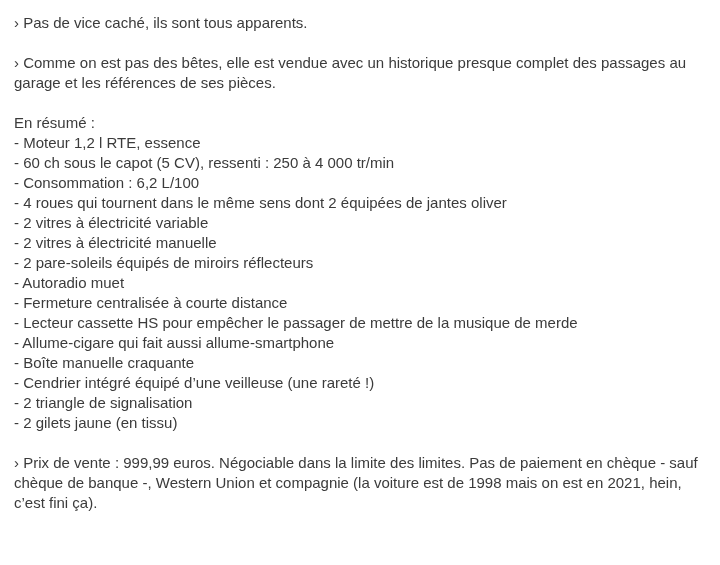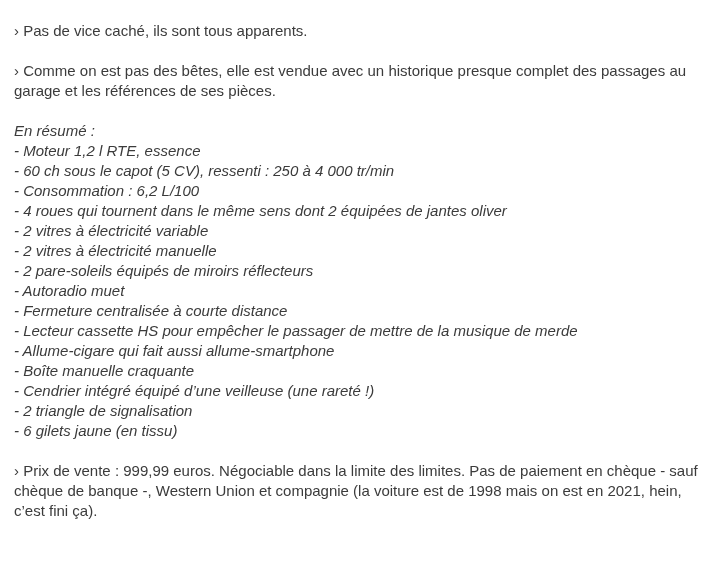--- a/index.html
+++ b/index.html
@@ -16,27 +16,26 @@
     box-sizing: border-box;
     width: 720px;
     padding: 8px 14px 0 14px;
     font-family: "Liberation Sans", "DejaVu Sans", sans-serif;
     font-size: 15px;
     line-height: 20px;
     color: #3b3b3b;
     -webkit-font-smoothing: antialiased;
   }
   .para {
-    margin: 13px 0 20px 0;
+    margin: 5px 0 20px 0;
     max-width: 692px;
   }
   .summary-block {
     margin: 0 0 20px 0;
     max-width: 692px;
-    font-style: italic;
   }
   .summary-heading,
   .list-line {
     margin: 0;
     max-width: 692px;
   }
 </style>
 </head>
 <body>
 
@@ -56,19 +55,19 @@
         <div class="list-line">- 2 vitres à électricité variable</div>
         <div class="list-line">- 2 vitres à électricité manuelle</div>
         <div class="list-line">- 2 pare-soleils équipés de miroirs réflecteurs</div>
         <div class="list-line">- Autoradio muet</div>
         <div class="list-line">- Fermeture centralisée à courte distance</div>
         <div class="list-line">- Lecteur cassette HS pour empêcher le passager de mettre de la musique de merde</div>
         <div class="list-line">- Allume-cigare qui fait aussi allume-smartphone</div>
         <div class="list-line">- Boîte manuelle craquante</div>
         <div class="list-line">- Cendrier intégré équipé d’une veilleuse (une rareté !)</div>
         <div class="list-line">- 2 triangle de signalisation</div>
-        <div class="list-line">- 6 gilets jaune (en tissu)</div>
+        <div class="list-line">- 2 gilets jaune (en tissu)</div>
       </div>
   </div>
 
   <p class="para">› Prix de vente : 999,99 euros. Négociable dans la limite des limites. Pas de paiement en chèque - sauf chèque de banque -, Western Union et compagnie (la voiture est de 1998 mais on est en 2021, hein, c’est fini ça).</p>
 
 </div>
 
 </body></html>

